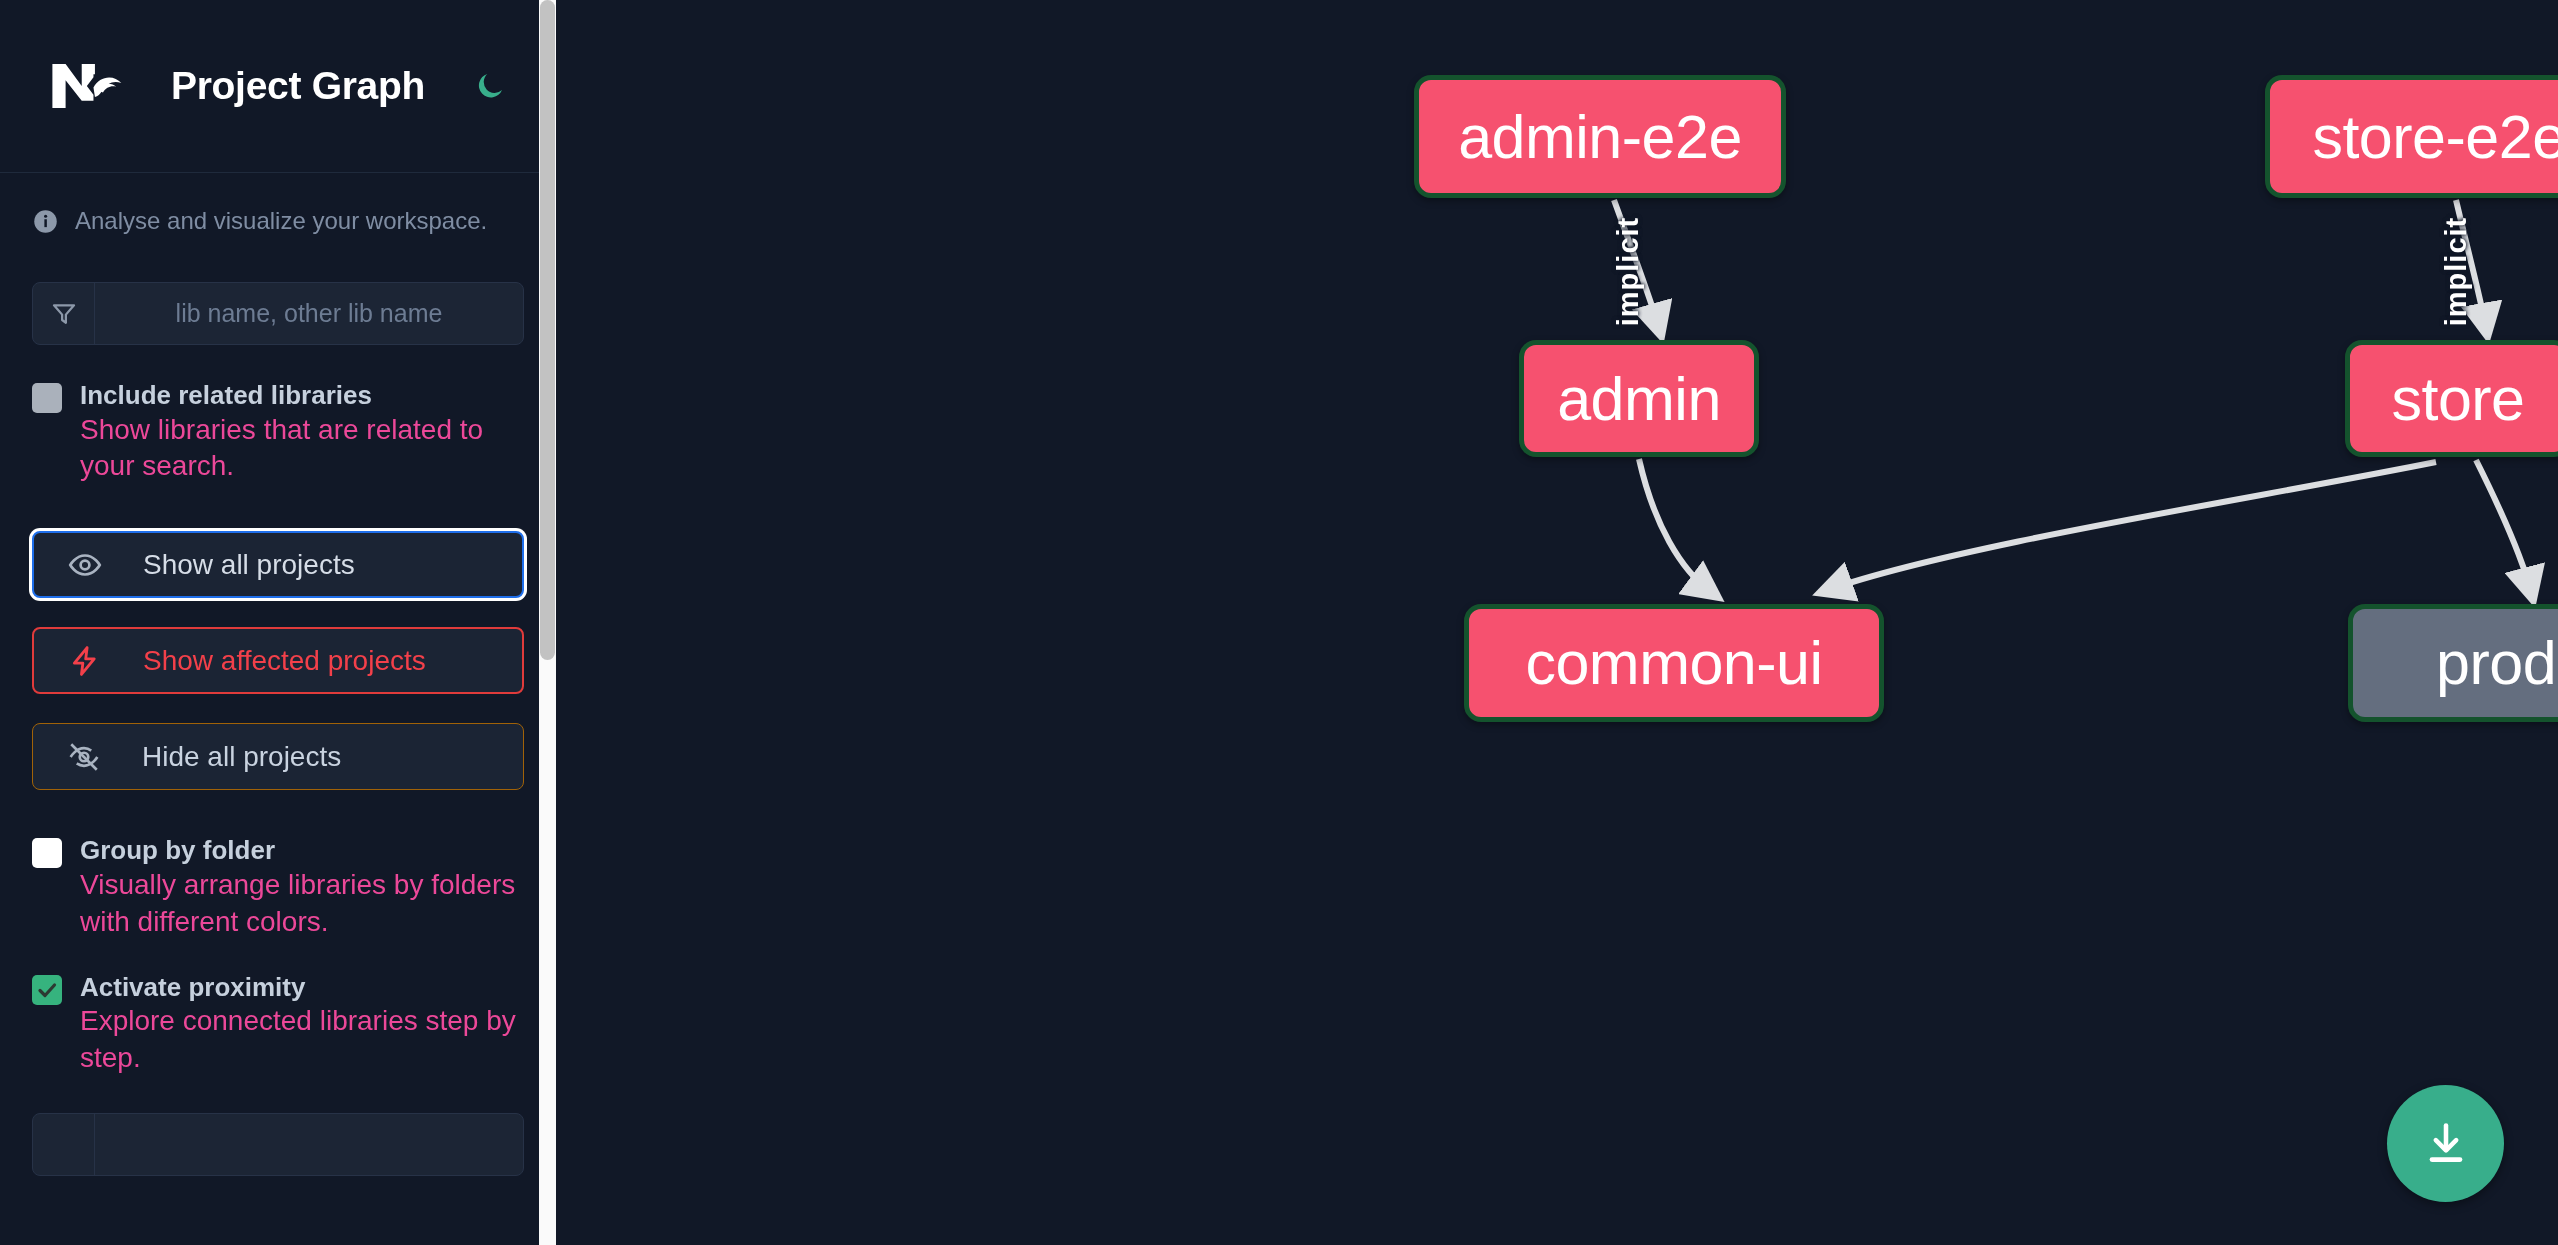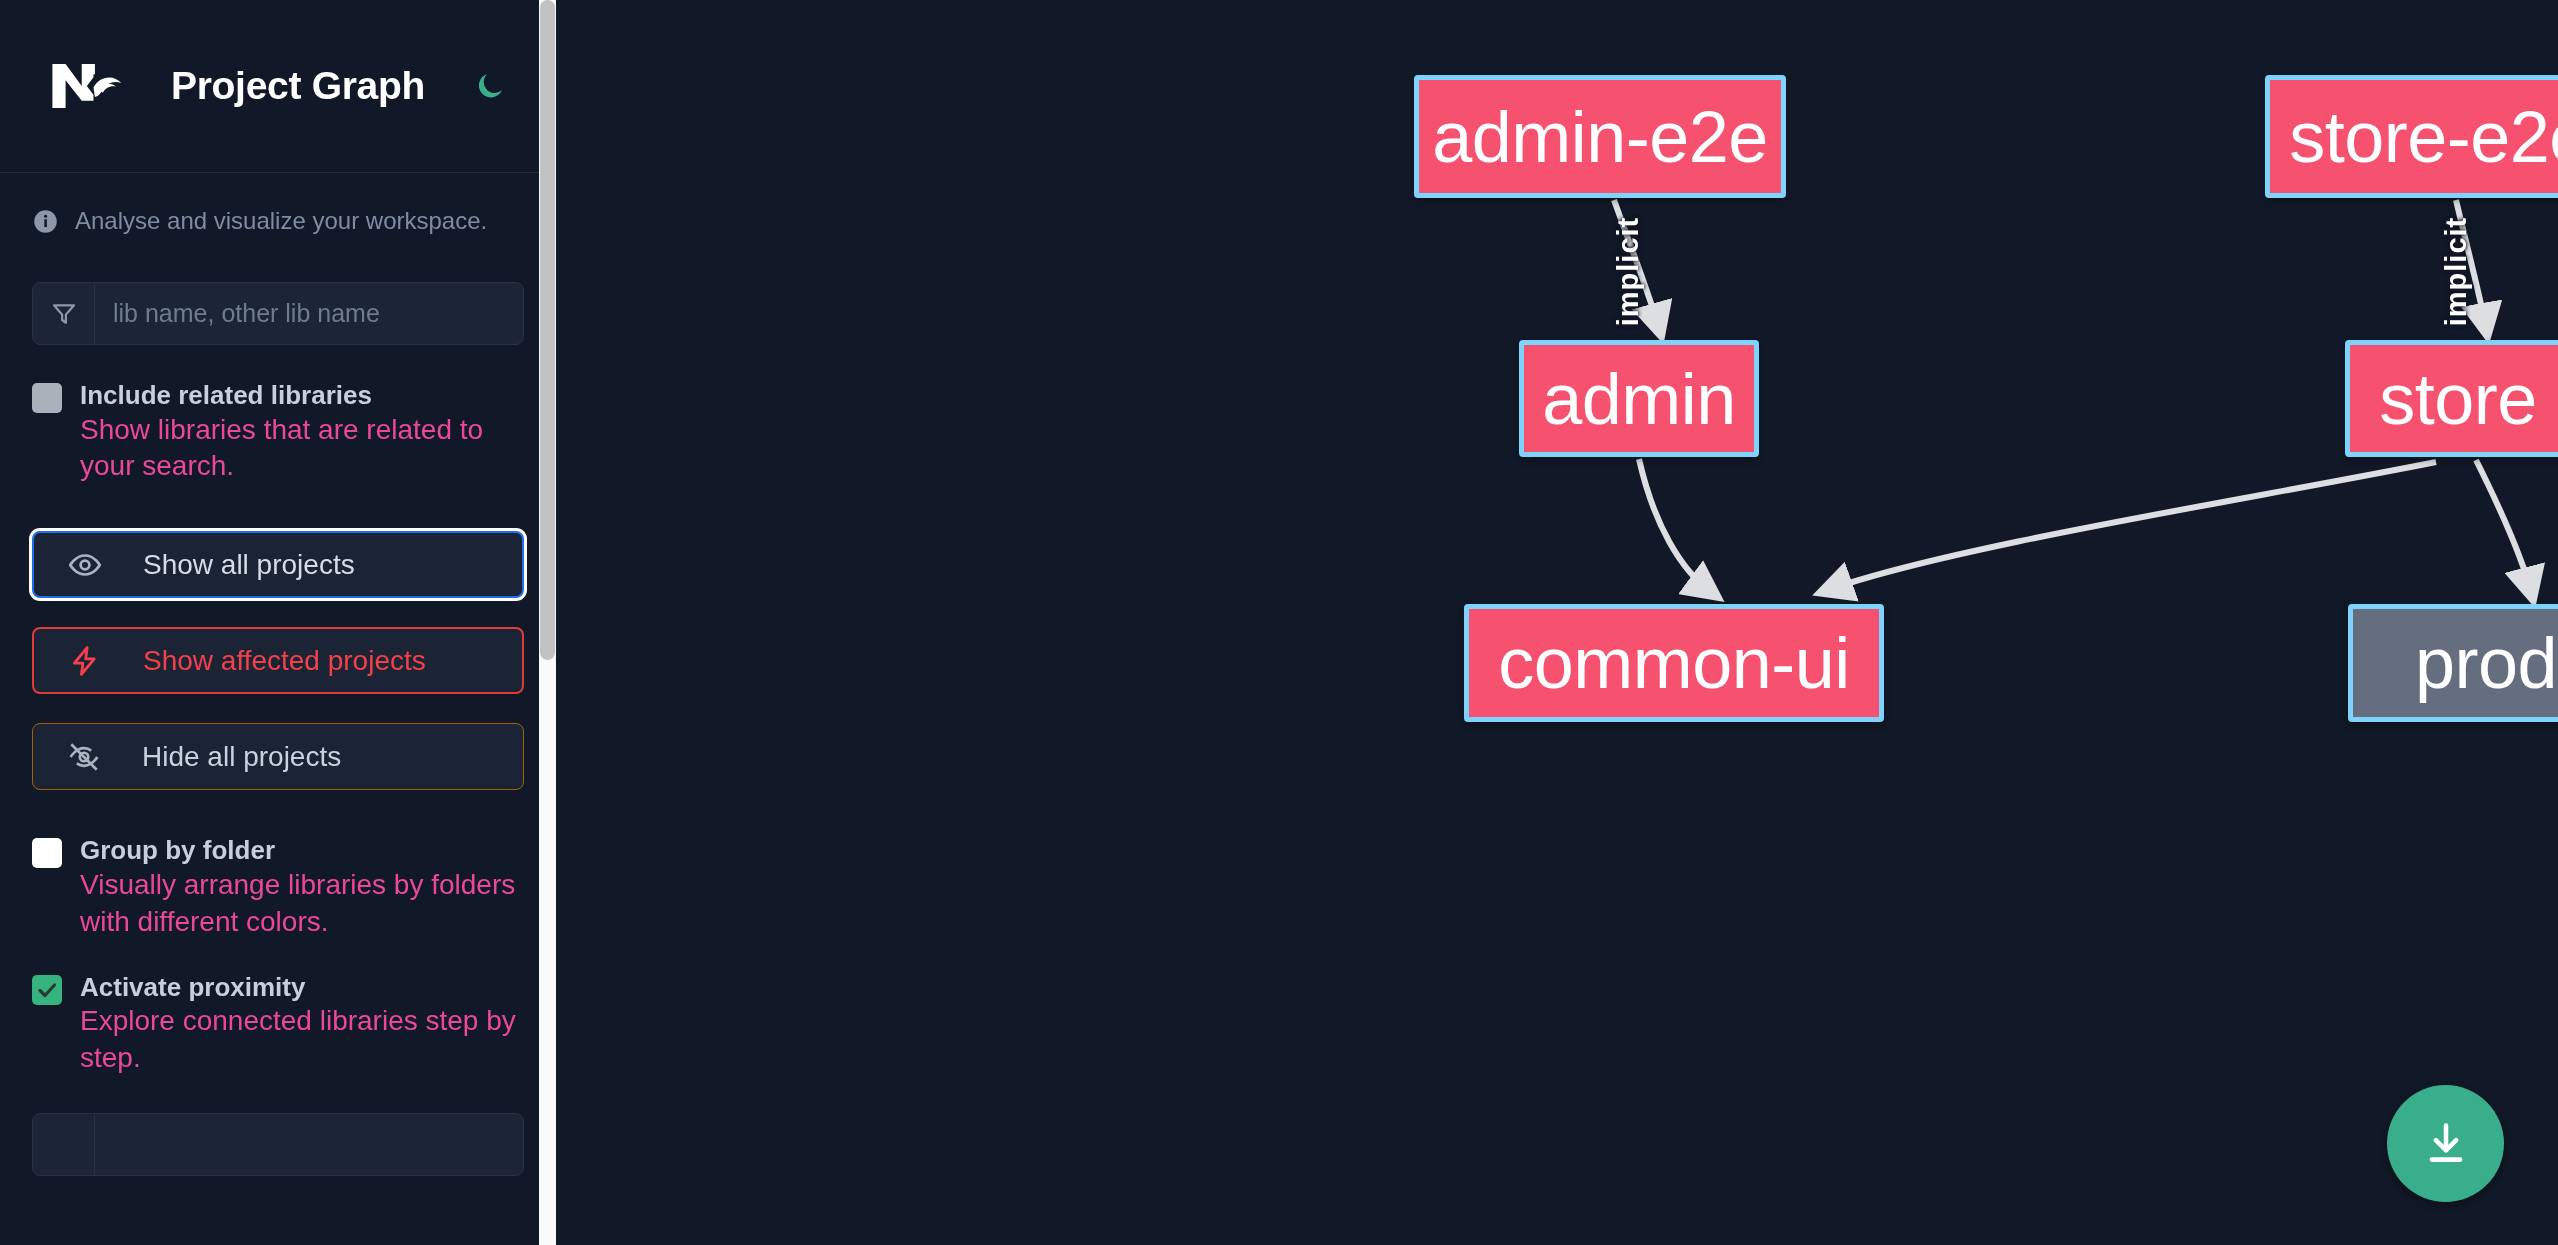--- a/index.html
+++ b/index.html
@@ -60,20 +60,21 @@
     overflow: hidden;
   }
   .search-icon-box {
     width: 62px; display: flex; align-items: center; justify-content: center;
     border-right: 1px solid #273247;
   }
   .search-input {
     flex: 1; background: transparent; border: none; outline: none;
     color: #d3dae4; font-size: 25px; padding: 0 18px;
     font-family: "Liberation Sans", sans-serif;
+    text-align: center;
   }
   .search-input::placeholder { color: #6d7c93; }
 
   .opt-row { display: flex; padding: 0 32px; margin-top: 34px; }
   .opt-row.tight { margin-top: 30px; }
   .cb {
     width: 30px; height: 30px; border-radius: 5px; flex: 0 0 30px;
     margin-top: 4px;
     display: flex; align-items: center; justify-content: center;
   }
@@ -122,24 +123,24 @@
   
   .graph {
     position: relative; flex: 1; height: 1245px;
     background: #111827; overflow: hidden;
   }
   .graph-svg { position: absolute; inset: 0; width: 100%; height: 100%; }
 
   .node {
     position: absolute;
     display: flex; align-items: center; justify-content: center;
-    border-radius: 4px;
-    border: 5px solid #7dd3fc;
+    border-radius: 17px;
+    border: 5px solid #14532d;
     color: #ffffff;
-    font-size: 72px;
+    font-size: 61px;
     font-weight: 400;
     letter-spacing: -0.5px;
     cursor: pointer;
     box-shadow: 0 3px 7px rgba(0,0,0,0.35);
   }
   .node.red { background: #f6516f; }
   .node.gray { background: #646e7f; }
 
   .edge-label {
     position: absolute;

